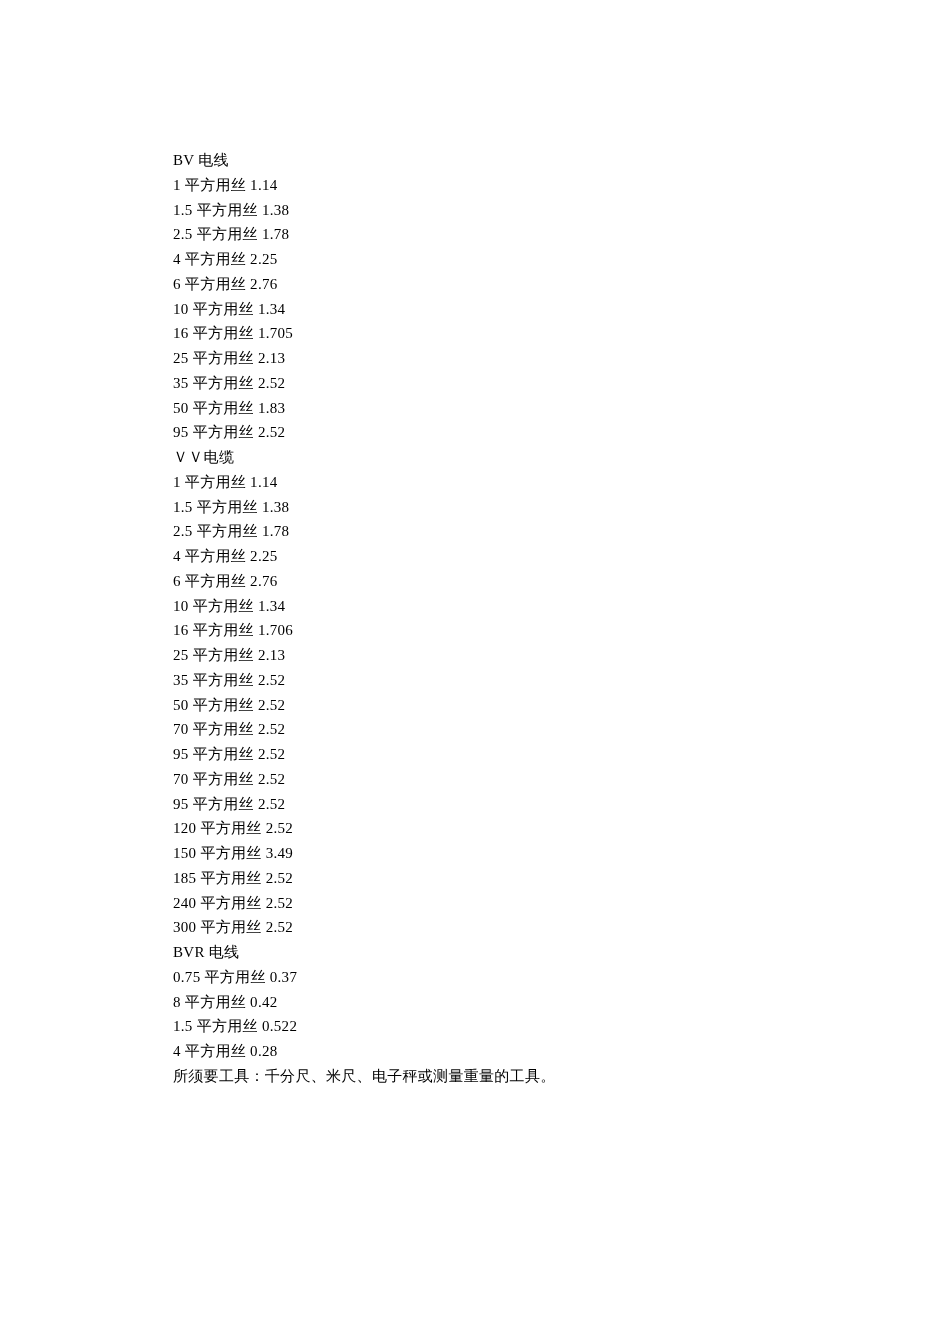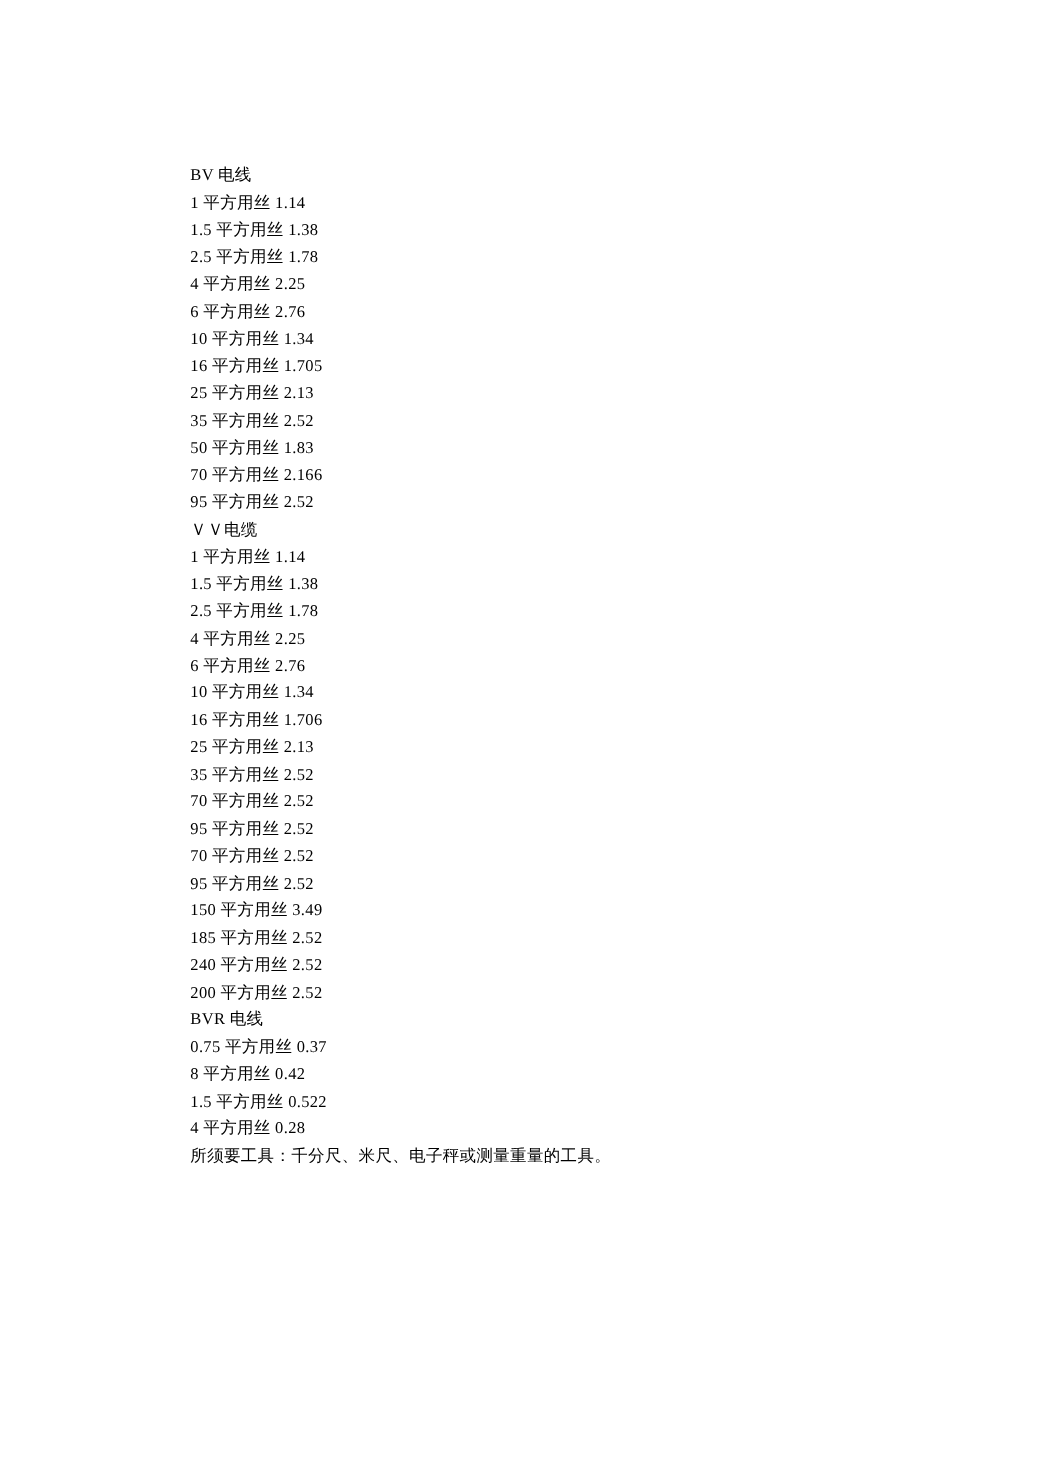--- a/index.html
+++ b/index.html
@@ -38,41 +38,42 @@
   <div class="line">1 平方用丝 1.14</div>
   <div class="line">1.5 平方用丝 1.38</div>
   <div class="line">2.5 平方用丝 1.78</div>
   <div class="line">4 平方用丝 2.25</div>
   <div class="line">6 平方用丝 2.76</div>
   <div class="line">10 平方用丝 1.34</div>
   <div class="line">16 平方用丝 1.705</div>
   <div class="line">25 平方用丝 2.13</div>
   <div class="line">35 平方用丝 2.52</div>
   <div class="line">50 平方用丝 1.83</div>
-  <div class="line">70 平方用丝 2.166</div>
   <div class="line">95 平方用丝 2.52</div>
 
   <div class="line heading">ＶＶ电缆</div>
   <div class="line">1 平方用丝 1.14</div>
   <div class="line">1.5 平方用丝 1.38</div>
   <div class="line">2.5 平方用丝 1.78</div>
   <div class="line">4 平方用丝 2.25</div>
   <div class="line">6 平方用丝 2.76</div>
   <div class="line">10 平方用丝 1.34</div>
   <div class="line">16 平方用丝 1.706</div>
   <div class="line">25 平方用丝 2.13</div>
   <div class="line">35 平方用丝 2.52</div>
+  <div class="line">50 平方用丝 2.52</div>
   <div class="line">70 平方用丝 2.52</div>
   <div class="line">95 平方用丝 2.52</div>
   <div class="line">70 平方用丝 2.52</div>
   <div class="line">95 平方用丝 2.52</div>
+  <div class="line">120 平方用丝 2.52</div>
   <div class="line">150 平方用丝 3.49</div>
   <div class="line">185 平方用丝 2.52</div>
   <div class="line">240 平方用丝 2.52</div>
-  <div class="line">200 平方用丝 2.52</div>
+  <div class="line">300 平方用丝 2.52</div>
 
   <div class="line heading">BVR 电线</div>
   <div class="line">0.75 平方用丝 0.37</div>
   <div class="line">8 平方用丝 0.42</div>
   <div class="line">1.5 平方用丝 0.522</div>
   <div class="line">4 平方用丝 0.28</div>
 
   <div class="line">所须要工具：千分尺、米尺、电子秤或测量重量的工具。</div>
 
 </div>

